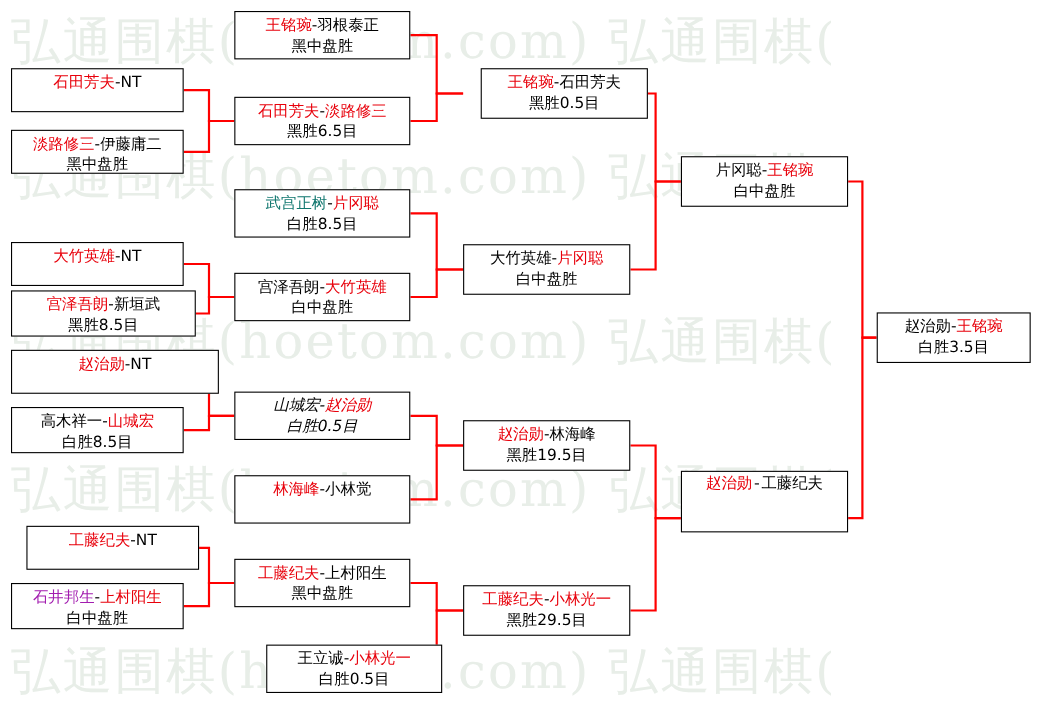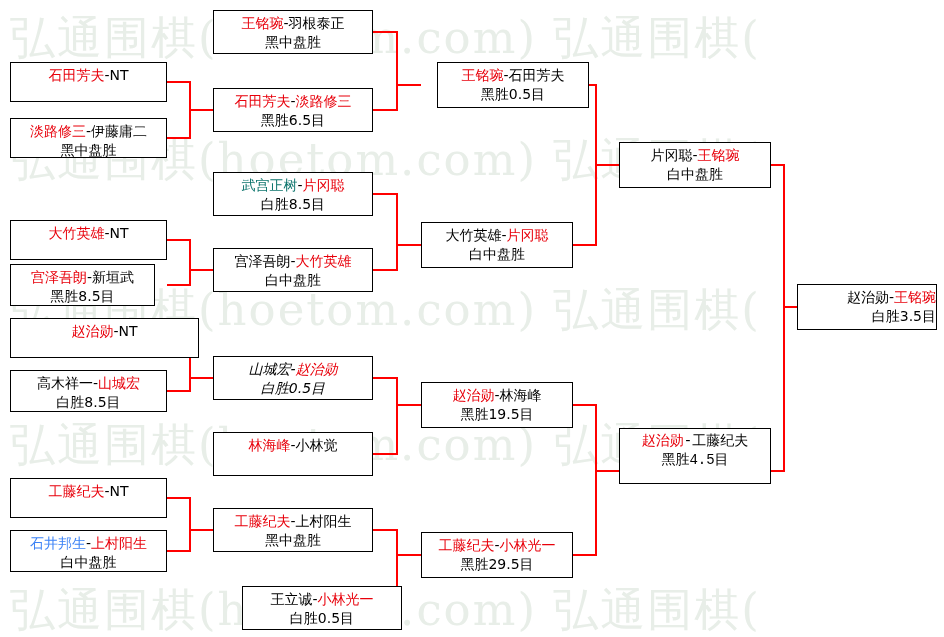--- a/index.html
+++ b/index.html
@@ -104,36 +104,36 @@
       <div class="node" style="left: 10px; top: 62px; width: 157px; height: 40px; border-color: rgb(0, 0, 0);">
         <div class="row"><span style="color: rgb(232, 0, 11);">石田芳夫</span><span style="color: rgb(0, 0, 0);">-</span><span style="color: rgb(0, 0, 0);">NT</span></div>
       </div>
       <div class="node" style="left: 10px; top: 118px; width: 157px; height: 40px; border-color: rgb(0, 0, 0);">
         <div class="row"><span style="color: rgb(232, 0, 11);">淡路修三</span><span style="color: rgb(0, 0, 0);">-</span><span style="color: rgb(0, 0, 0);">伊藤庸二</span></div>
         <div class="row">黑中盘胜</div>
       </div>
       <div class="node" style="left: 10px; top: 220px; width: 157px; height: 40px; border-color: rgb(0, 0, 0);">
         <div class="row"><span style="color: rgb(232, 0, 11);">大竹英雄</span><span style="color: rgb(0, 0, 0);">-</span><span style="color: rgb(0, 0, 0);">NT</span></div>
       </div>
-      <div class="node" style="left: 10px; top: 264px; width: 145px; height: 42px; border-color: rgb(0, 0, 0);">
+      <div class="node" style="left: 10px; top: 264px; width: 168px; height: 42px; border-color: rgb(0, 0, 0);">
         <div class="row"><span style="color: rgb(232, 0, 11);">宫泽吾朗</span><span style="color: rgb(0, 0, 0);">-</span><span style="color: rgb(0, 0, 0);">新垣武</span></div>
         <div class="row">黑胜8.5目</div>
       </div>
       <div class="node" style="left: 10px; top: 318px; width: 189px; height: 40px; border-color: rgb(0, 0, 0);">
         <div class="row"><span style="color: rgb(232, 0, 11);">赵治勋</span><span style="color: rgb(0, 0, 0);">-</span><span style="color: rgb(0, 0, 0);">NT</span></div>
       </div>
       <div class="node" style="left: 10px; top: 370px; width: 157px; height: 42px; border-color: rgb(0, 0, 0);">
         <div class="row"><span style="color: rgb(0, 0, 0);">高木祥一</span><span style="color: rgb(0, 0, 0);">-</span><span style="color: rgb(232, 0, 11);">山城宏</span></div>
         <div class="row">白胜8.5目</div>
       </div>
-      <div class="node" style="left: 10px; top: 478px; width: 157px; height: 40px; border-color: rgb(0, 0, 0);">
+      <div class="node" style="left: 24px; top: 478px; width: 157px; height: 40px; border-color: rgb(0, 0, 0);">
         <div class="row"><span style="color: rgb(232, 0, 11);">工藤纪夫</span><span style="color: rgb(0, 0, 0);">-</span><span style="color: rgb(0, 0, 0);">NT</span></div>
       </div>
       <div class="node" style="left: 10px; top: 530px; width: 157px; height: 42px; border-color: rgb(0, 0, 0);">
-        <div class="row"><span style="color: #3b82f6;">石井邦生</span><span style="color: rgb(0, 0, 0);">-</span><span style="color: rgb(232, 0, 11);">上村阳生</span></div>
+        <div class="row"><span style="color: #a21caf;">石井邦生</span><span style="color: rgb(0, 0, 0);">-</span><span style="color: rgb(232, 0, 11);">上村阳生</span></div>
         <div class="row">白中盘胜</div>
       </div>
       <div class="node" style="left: 213px; top: 10px; width: 160px; height: 44px; border-color: rgb(0, 0, 0);">
         <div class="row"><span style="color: rgb(232, 0, 11);">王铭琬</span><span style="color: rgb(0, 0, 0);">-</span><span style="color: rgb(0, 0, 0);">羽根泰正</span></div>
         <div class="row">黑中盘胜</div>
       </div>
       <div class="node" style="left: 213px; top: 88px; width: 160px; height: 44px; border-color: rgb(0, 0, 0);">
         <div class="row"><span style="color: rgb(232, 0, 11);">石田芳夫</span><span style="color: rgb(0, 0, 0);">-</span><span style="color: rgb(232, 0, 11);">淡路修三</span></div>
         <div class="row">黑胜6.5目</div>
       </div>
@@ -175,20 +175,19 @@
       <div class="node" style="left: 421px; top: 532px; width: 152px; height: 46px; border-color: rgb(0, 0, 0);">
         <div class="row"><span style="color: rgb(232, 0, 11);">工藤纪夫</span><span style="color: rgb(0, 0, 0);">-</span><span style="color: rgb(232, 0, 11);">小林光一</span></div>
         <div class="row">黑胜29.5目</div>
       </div>
       <div class="node" style="left: 619px; top: 142px; width: 152px; height: 46px; border-color: rgb(0, 0, 0);">
         <div class="row"><span style="color: rgb(0, 0, 0);">片冈聪</span><span style="color: rgb(0, 0, 0);">-</span><span style="color: rgb(232, 0, 11);">王铭琬</span></div>
         <div class="row">白中盘胜</div>
       </div>
       <div class="node" style="left: 619px; top: 428px; width: 152px; height: 56px; border-color: rgb(0, 0, 0); font-family: Liberation Mono, monospace;">
         <div class="row"><span style="color: rgb(232, 0, 11);">赵治勋</span><span style="color: rgb(0, 0, 0);">-</span><span style="color: rgb(0, 0, 0);">工藤纪夫</span></div>
-        <div class="row">黑胜4.5目</div>
       </div>
-      <div class="node" style="left: 797px; top: 284px; width: 140px; height: 46px; border-color: rgb(0, 0, 0); text-align: right;">
+      <div class="node" style="left: 797px; top: 284px; width: 140px; height: 46px; border-color: rgb(0, 0, 0);">
         <div class="row"><span style="color: rgb(0, 0, 0);">赵治勋</span><span style="color: rgb(0, 0, 0);">-</span><span style="color: rgb(232, 0, 11);">王铭琬</span></div>
         <div class="row">白胜3.5目</div>
       </div>
     </div>
 </div>
 
 </body></html>

